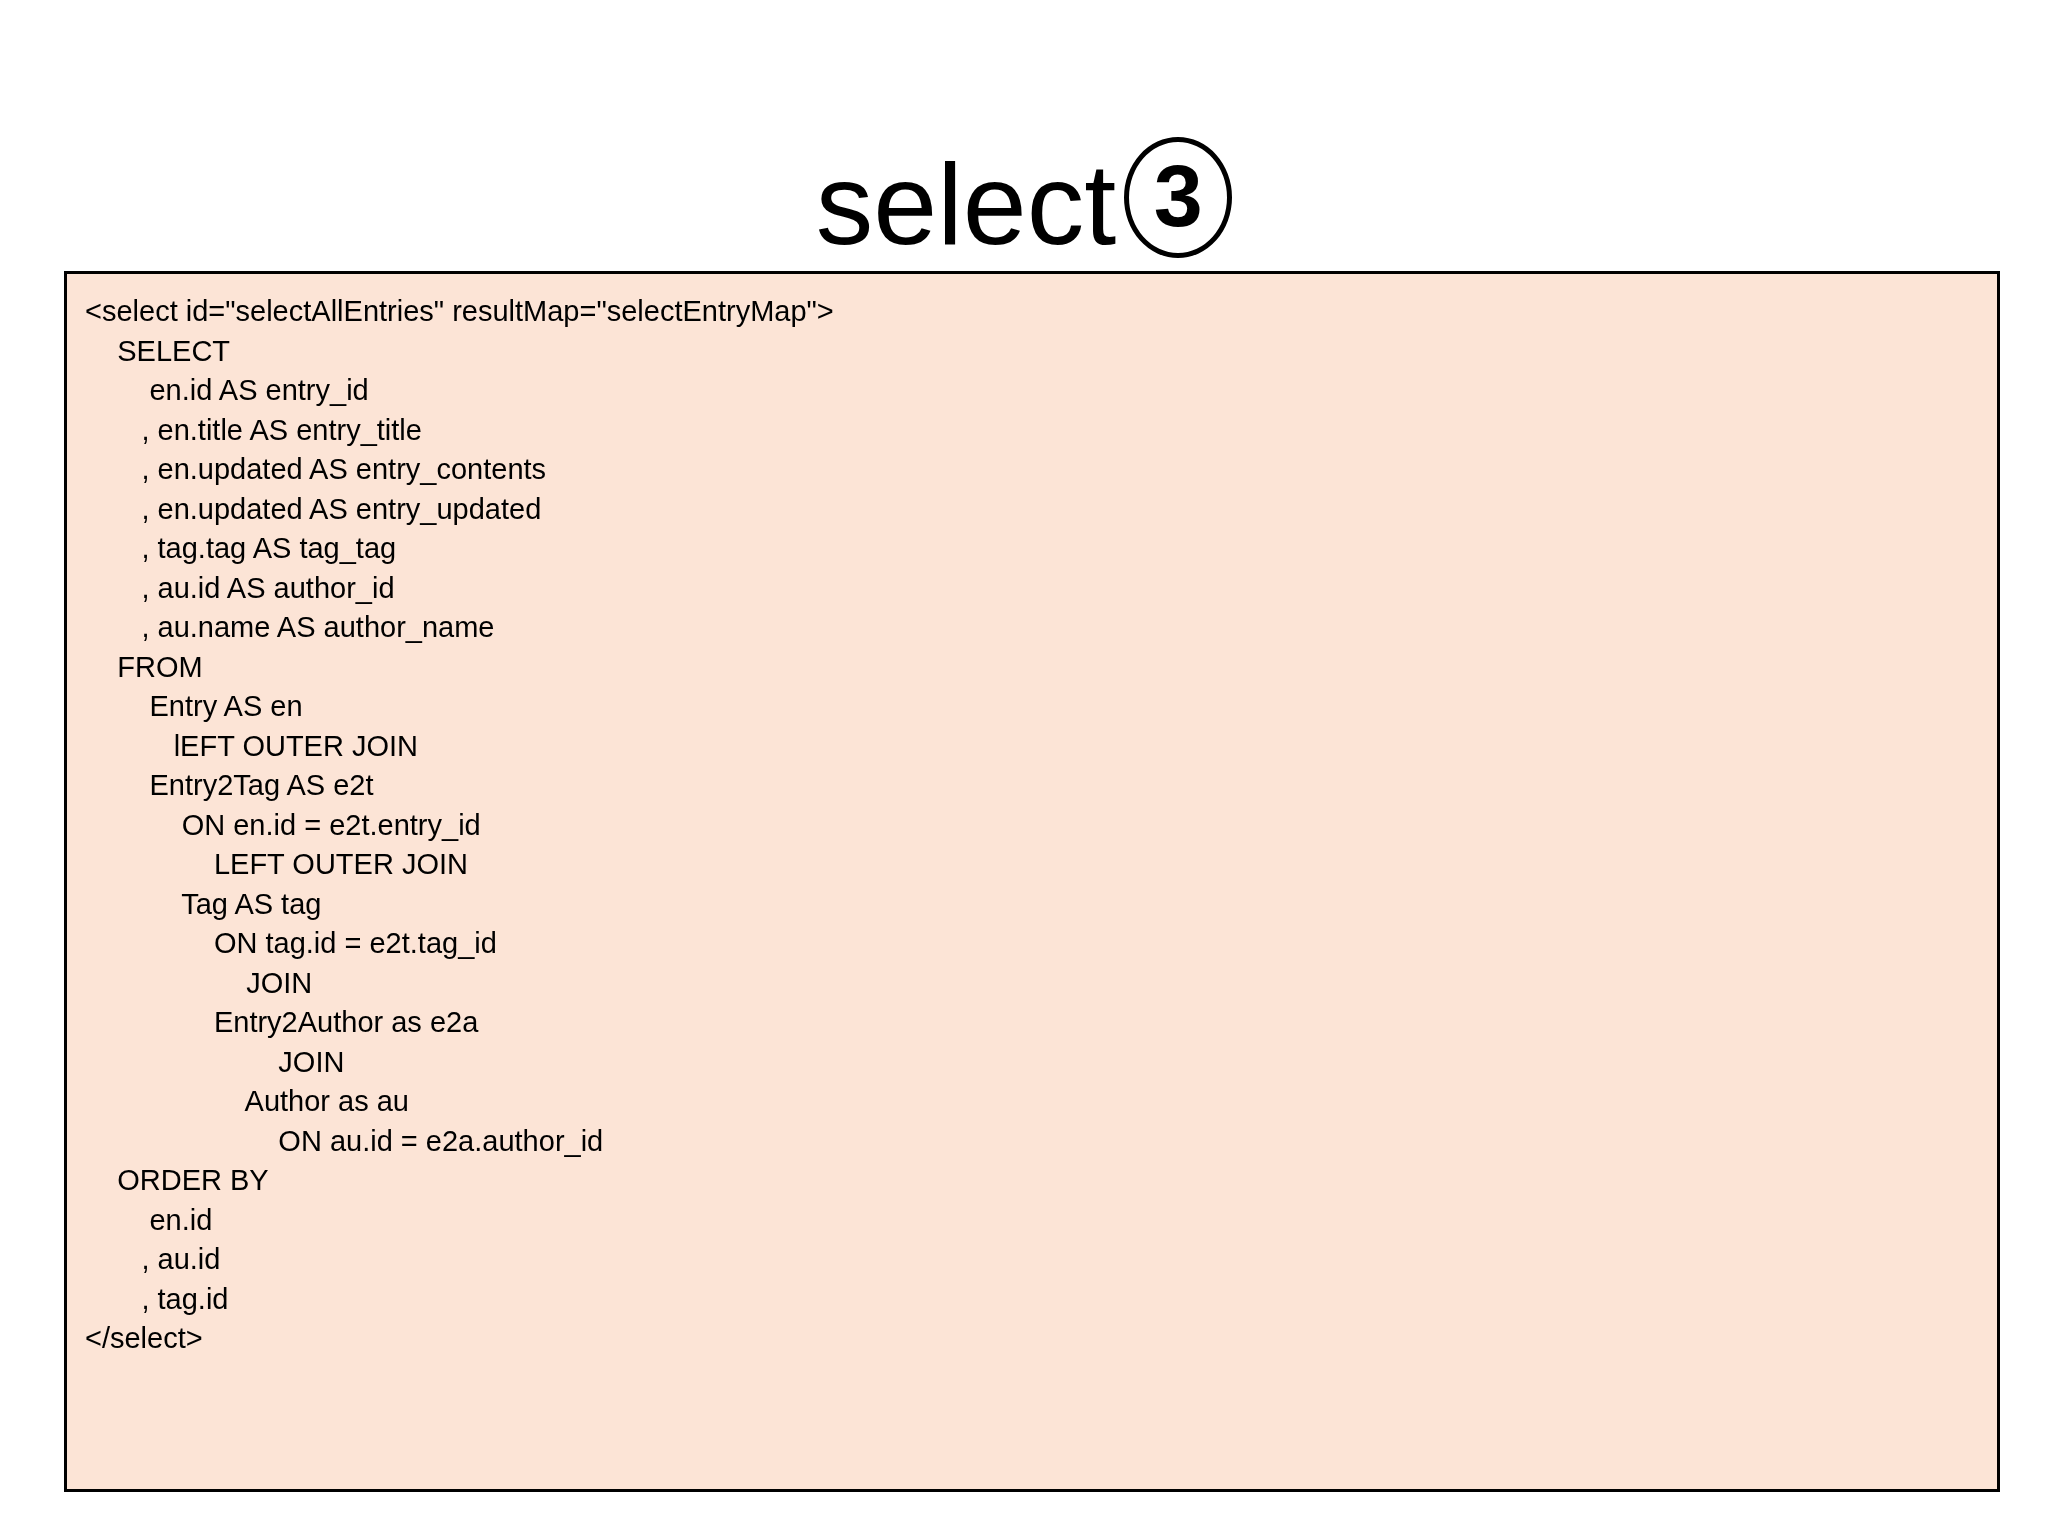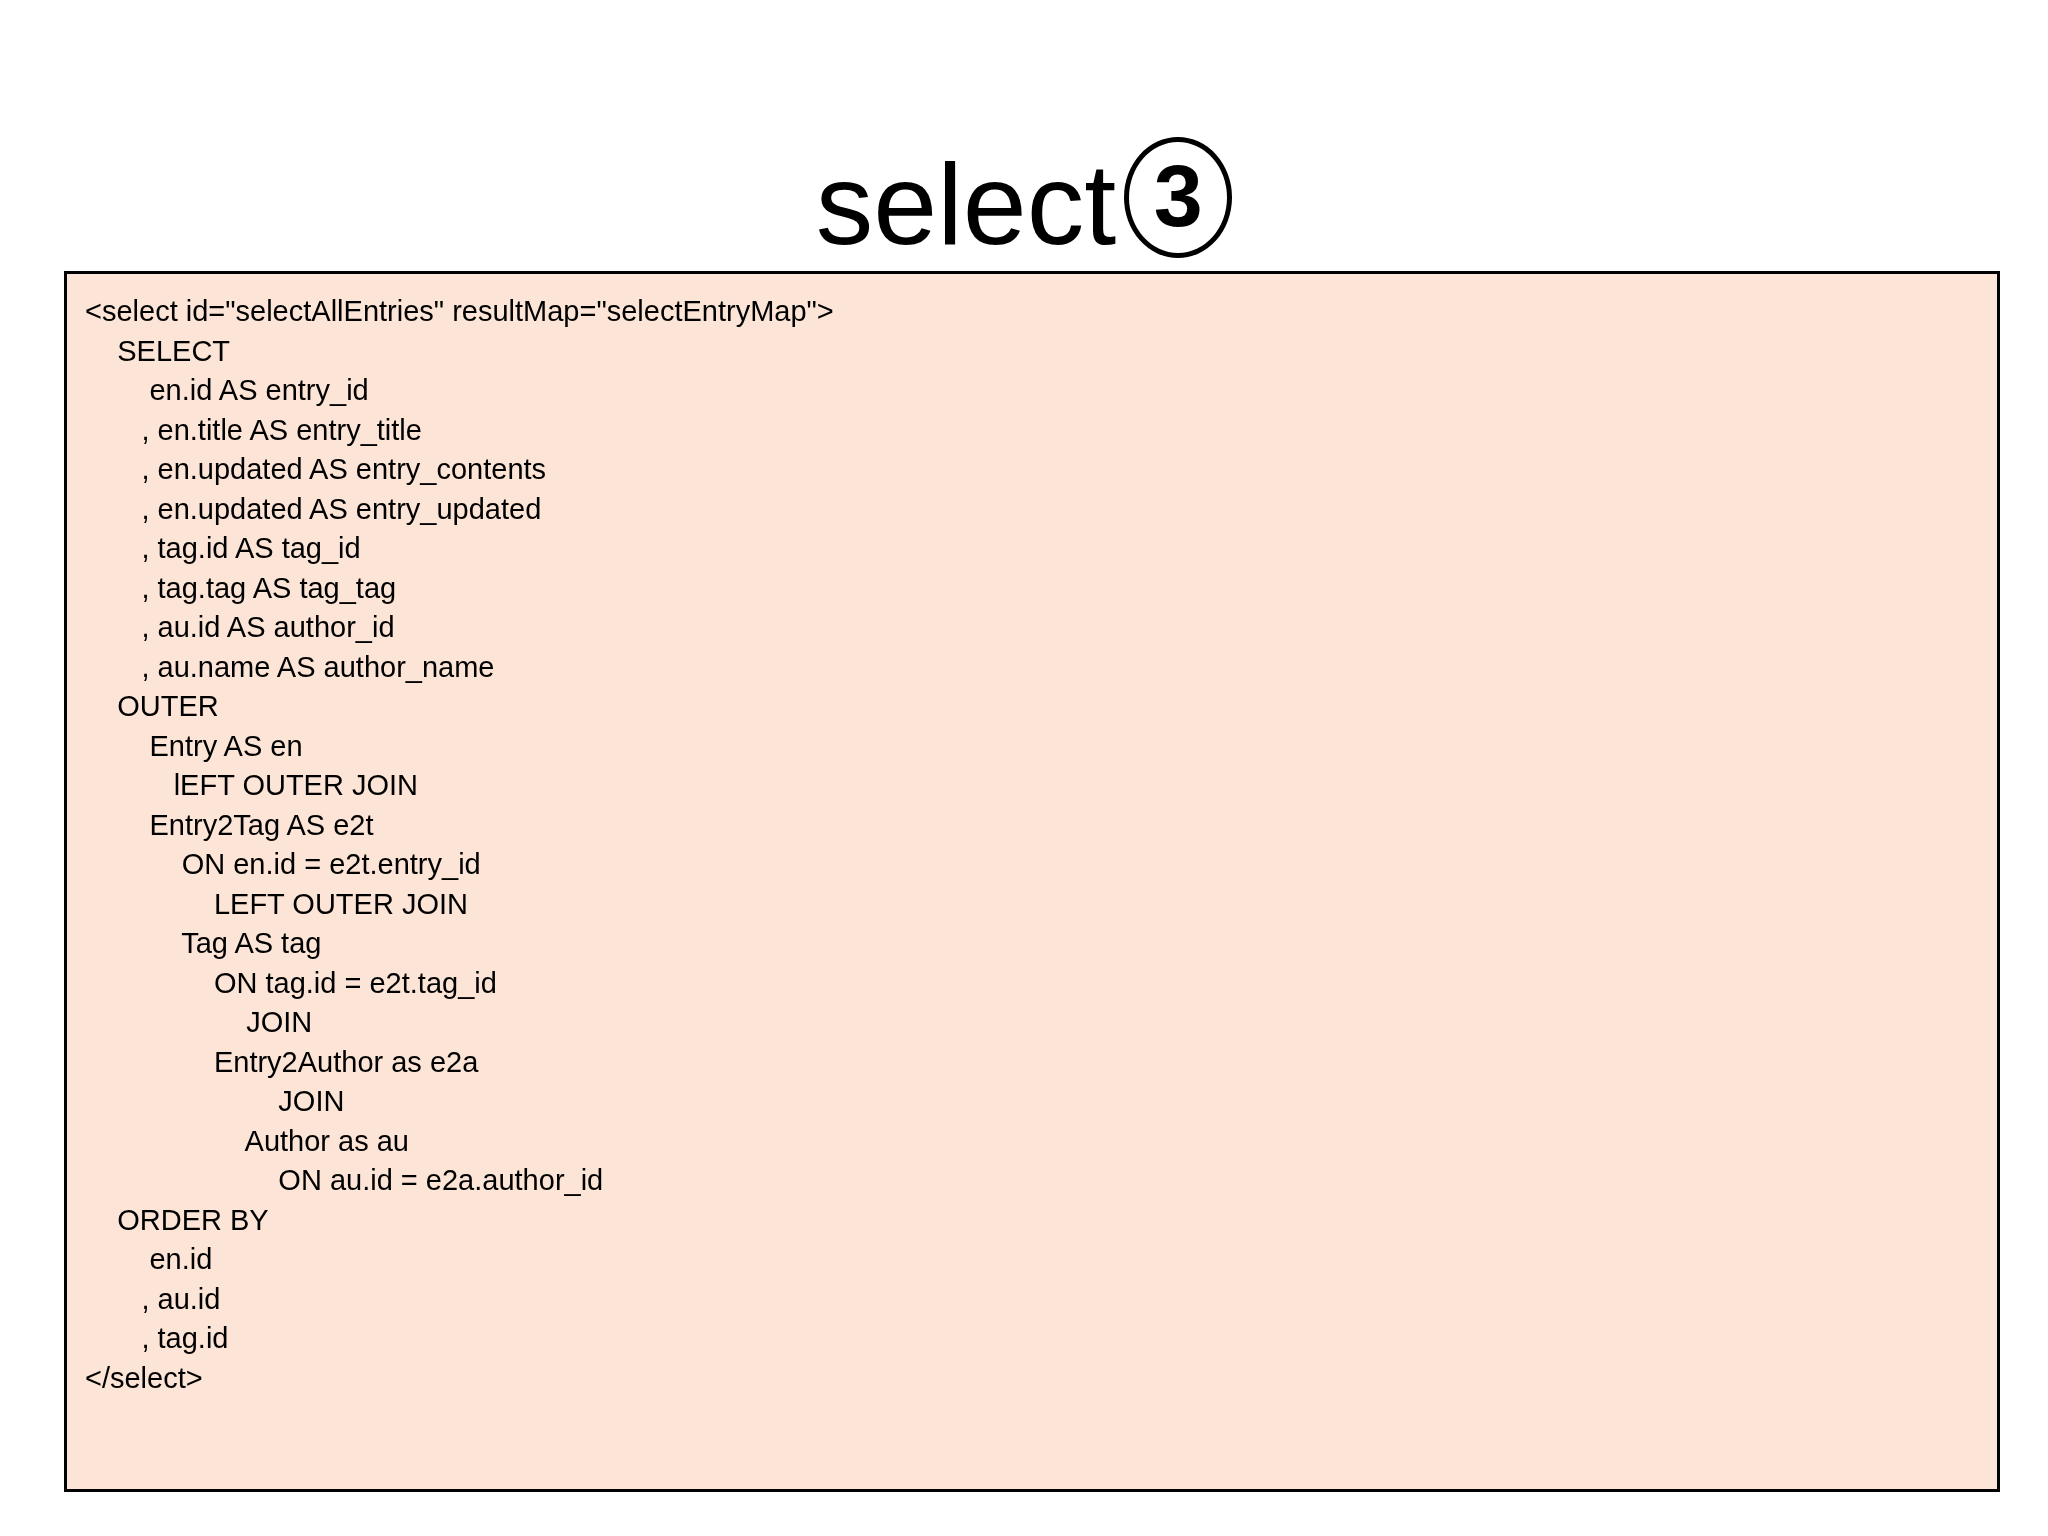--- a/index.html
+++ b/index.html
@@ -80,25 +80,24 @@
     <span class="circled-digit">3</span>
   </div>
 
   <div class="code-box">
     <div class="code-line">&lt;select id="selectAllEntries" resultMap="selectEntryMap"&gt;</div>
     <div class="code-line">    SELECT</div>
     <div class="code-line">        en.id AS entry_id</div>
     <div class="code-line">       , en.title AS entry_title</div>
     <div class="code-line">       , en.updated AS entry_contents</div>
     <div class="code-line">       , en.updated AS entry_updated</div>
-    <div class="code-line">       , tag.id AS tag_id</div>
     <div class="code-line">       , tag.tag AS tag_tag</div>
     <div class="code-line">       , au.id AS author_id</div>
     <div class="code-line">       , au.name AS author_name</div>
-    <div class="code-line">    OUTER</div>
+    <div class="code-line">    FROM</div>
     <div class="code-line">        Entry AS en</div>
     <div class="code-line">           lEFT OUTER JOIN</div>
     <div class="code-line">        Entry2Tag AS e2t</div>
     <div class="code-line">            ON en.id = e2t.entry_id</div>
     <div class="code-line">                LEFT OUTER JOIN</div>
     <div class="code-line">            Tag AS tag</div>
     <div class="code-line">                ON tag.id = e2t.tag_id</div>
     <div class="code-line">                    JOIN</div>
     <div class="code-line">                Entry2Author as e2a</div>
     <div class="code-line">                        JOIN</div>

